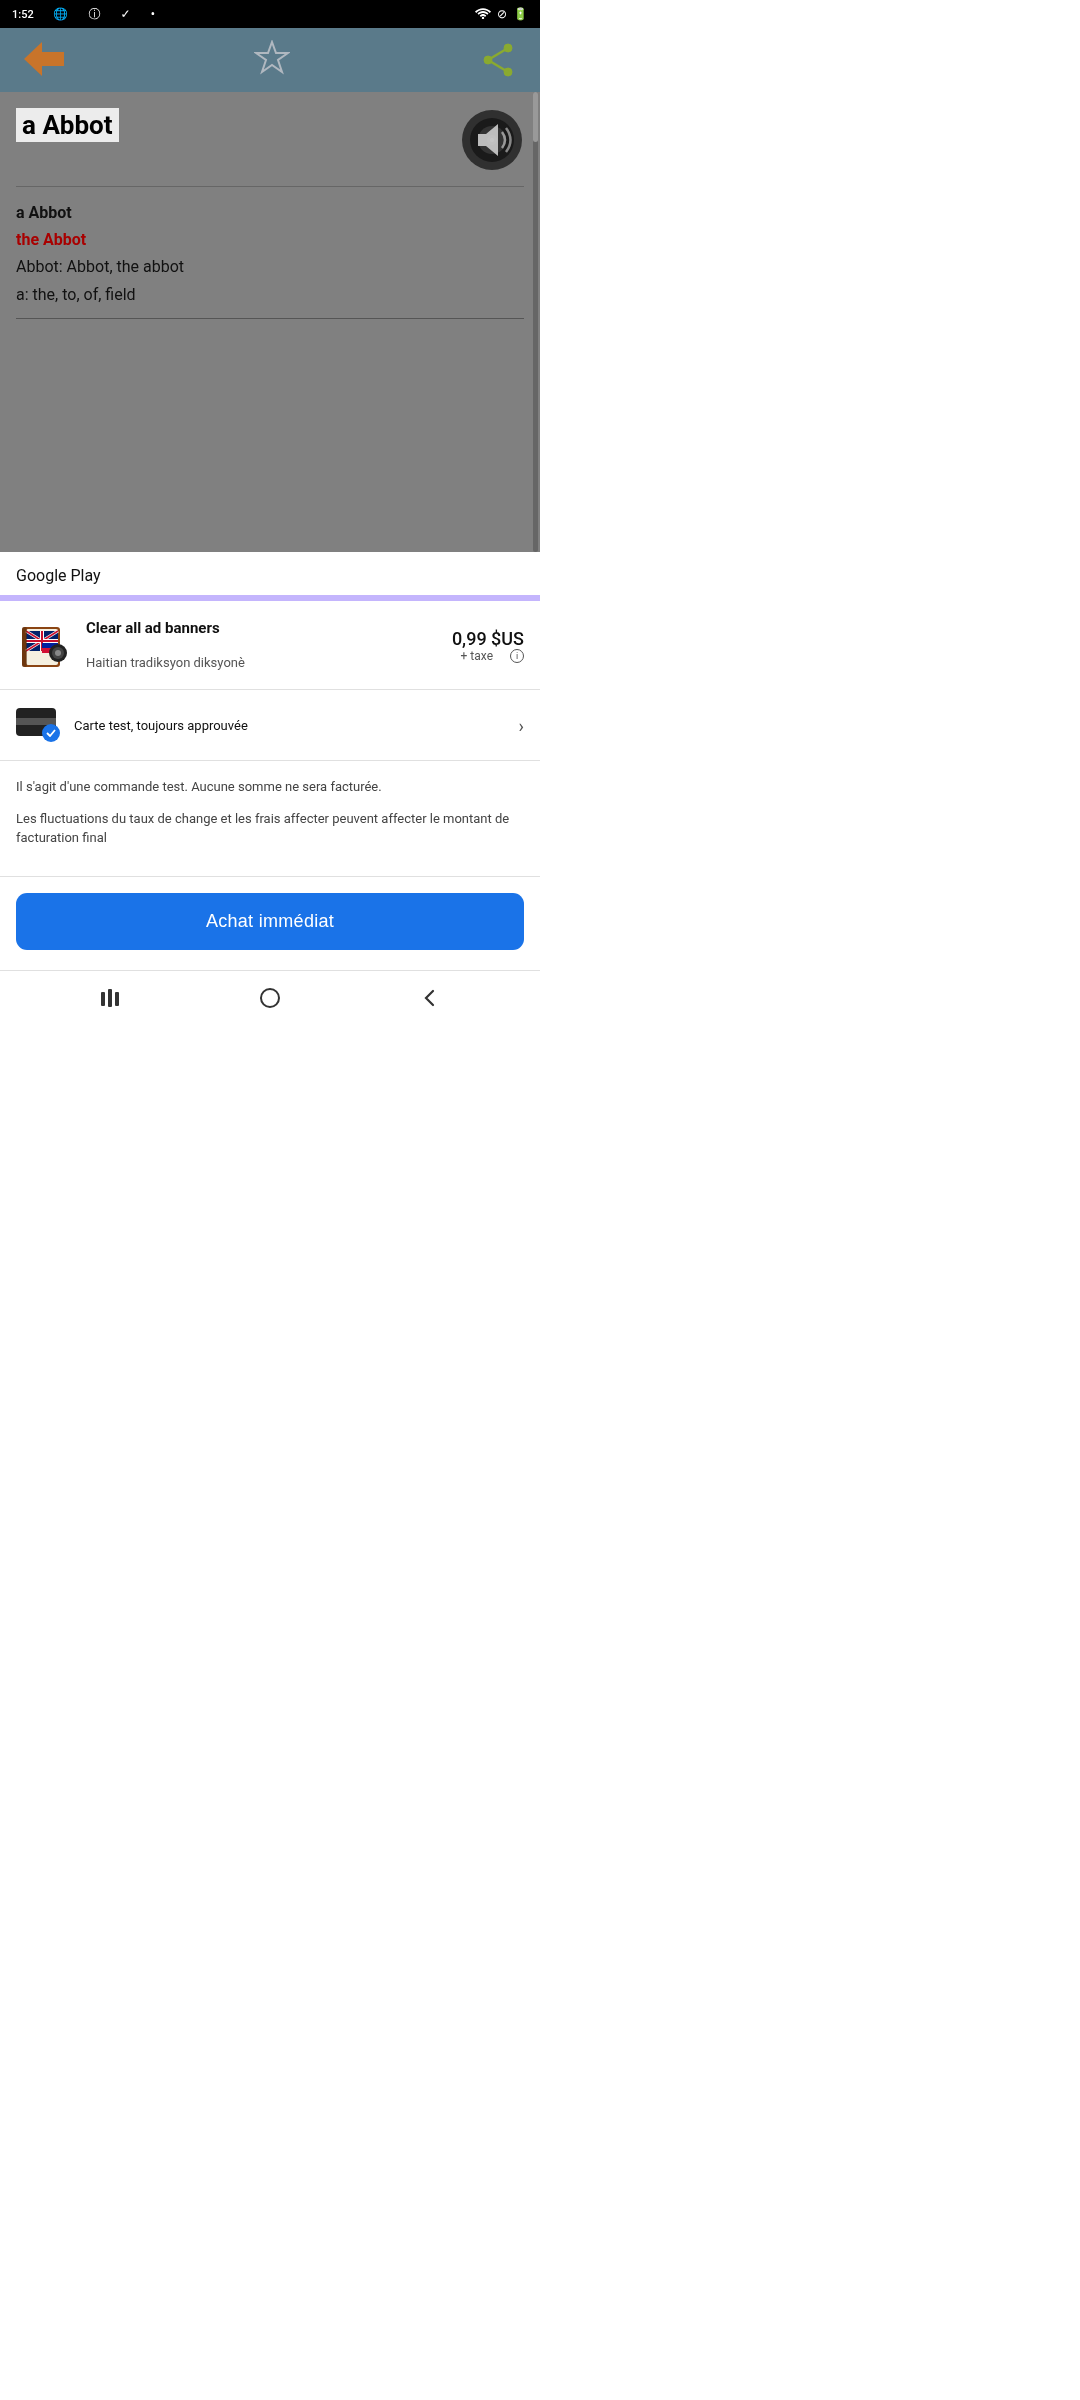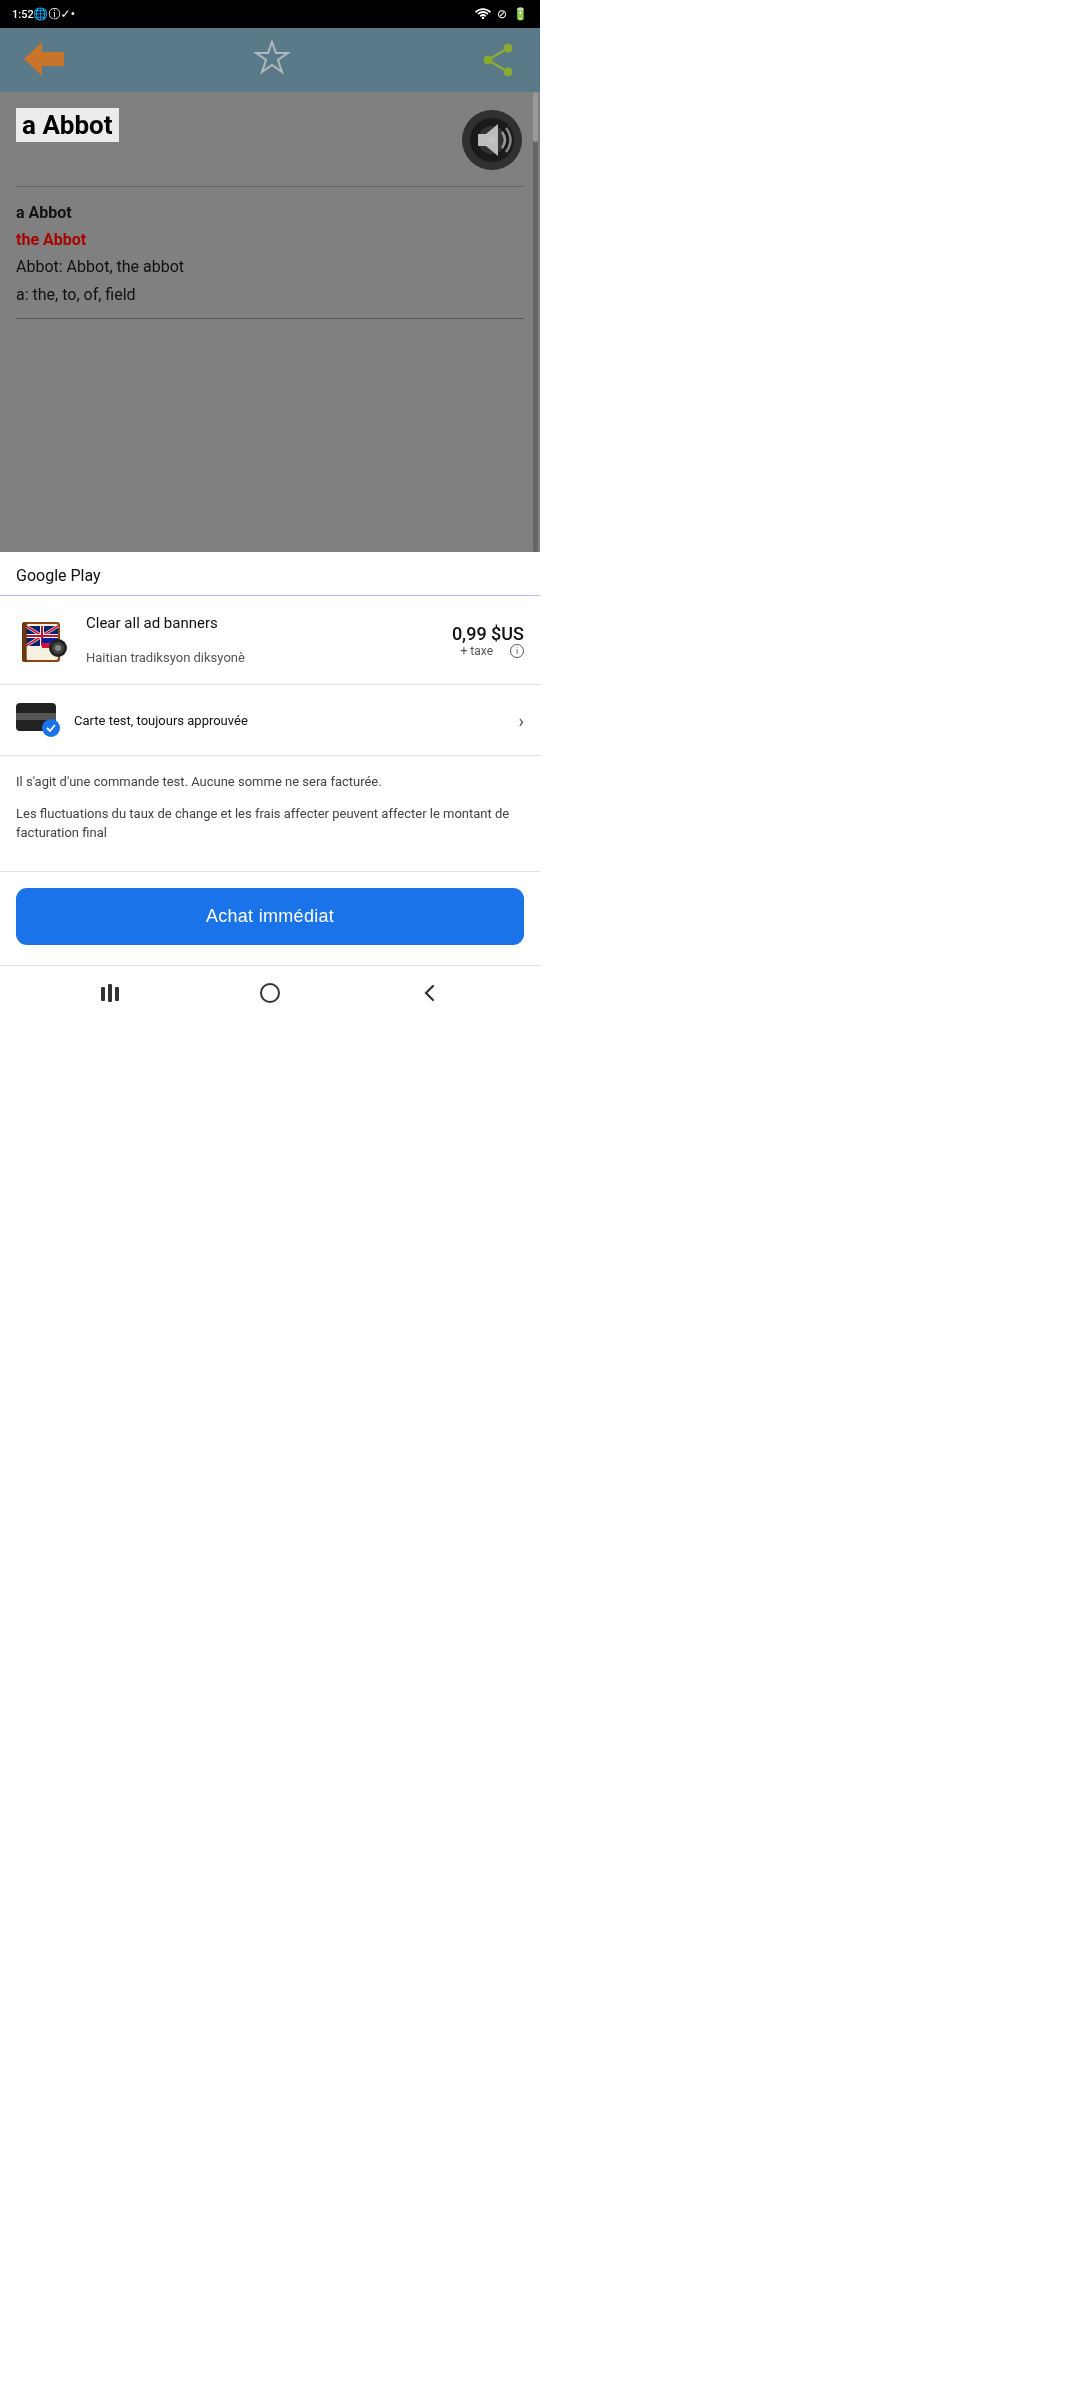--- a/index.html
+++ b/index.html
@@ -18,21 +18,21 @@
       color: #fff;
       display: flex;
       align-items: center;
       justify-content: space-between;
       padding: 6px 12px;
       height: 28px;
     }
     .status-bar-left {
       display: flex;
       align-items: center;
-      gap: 0;
+      gap: 20px;
       font-size: 11px;
       font-weight: 500;
     }
     .status-bar-right {
       display: flex;
       align-items: center;
       gap: 6px;
     }
     .status-icon {
       font-size: 12px;
@@ -141,21 +141,21 @@
       background: #999;
       border-radius: 3px;
     }
 
     
     .google-play-section {
       background: #fff;
     }
     .google-play-header {
       padding: 14px 16px 10px 16px;
-      border-bottom: 1px solid #c4b5fd;
+      border-bottom: 6px solid #c4b5fd;
     }
     .google-play-label {
       font-size: 16px;
       color: #111;
       font-weight: 400;
     }
 
     
     .product-row {
       display: flex;
@@ -171,21 +171,21 @@
       flex-shrink: 0;
       position: relative;
       overflow: hidden;
     }
     .product-info {
       flex: 1;
     }
     .product-name {
       font-size: 15px;
       color: #111;
-      font-weight: 400;
+      font-weight: 700;
       margin-bottom: 18px;
     }
     .product-subtitle {
       font-size: 13px;
       color: #555;
       line-height: 1.3;
     }
     .product-price-block {
       text-align: center;
       flex-shrink: 0;

